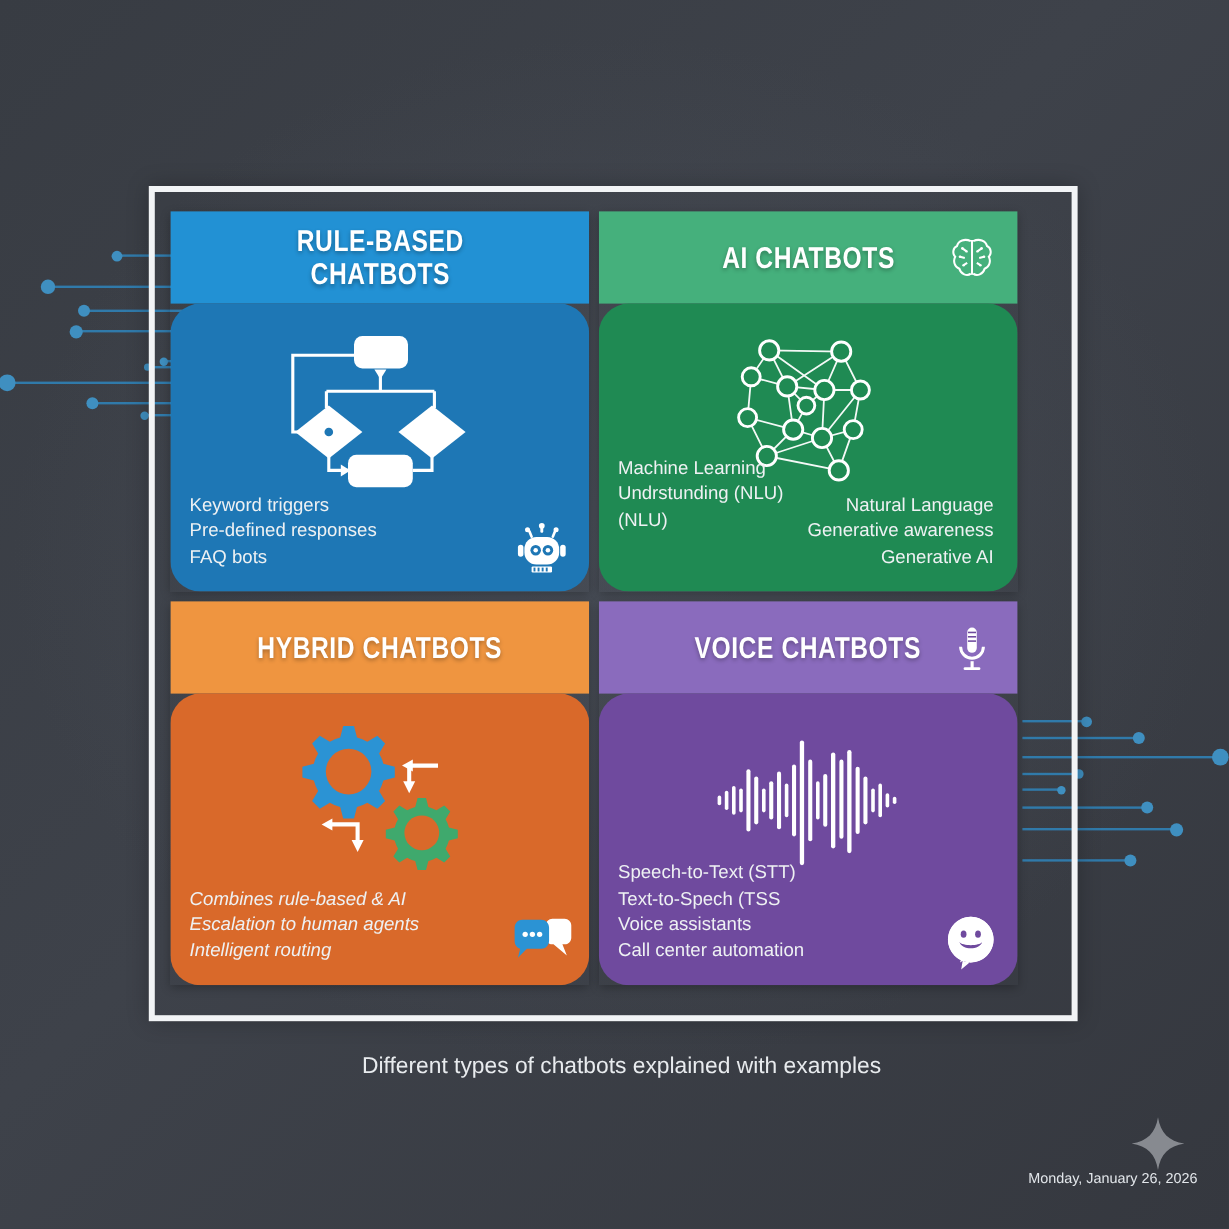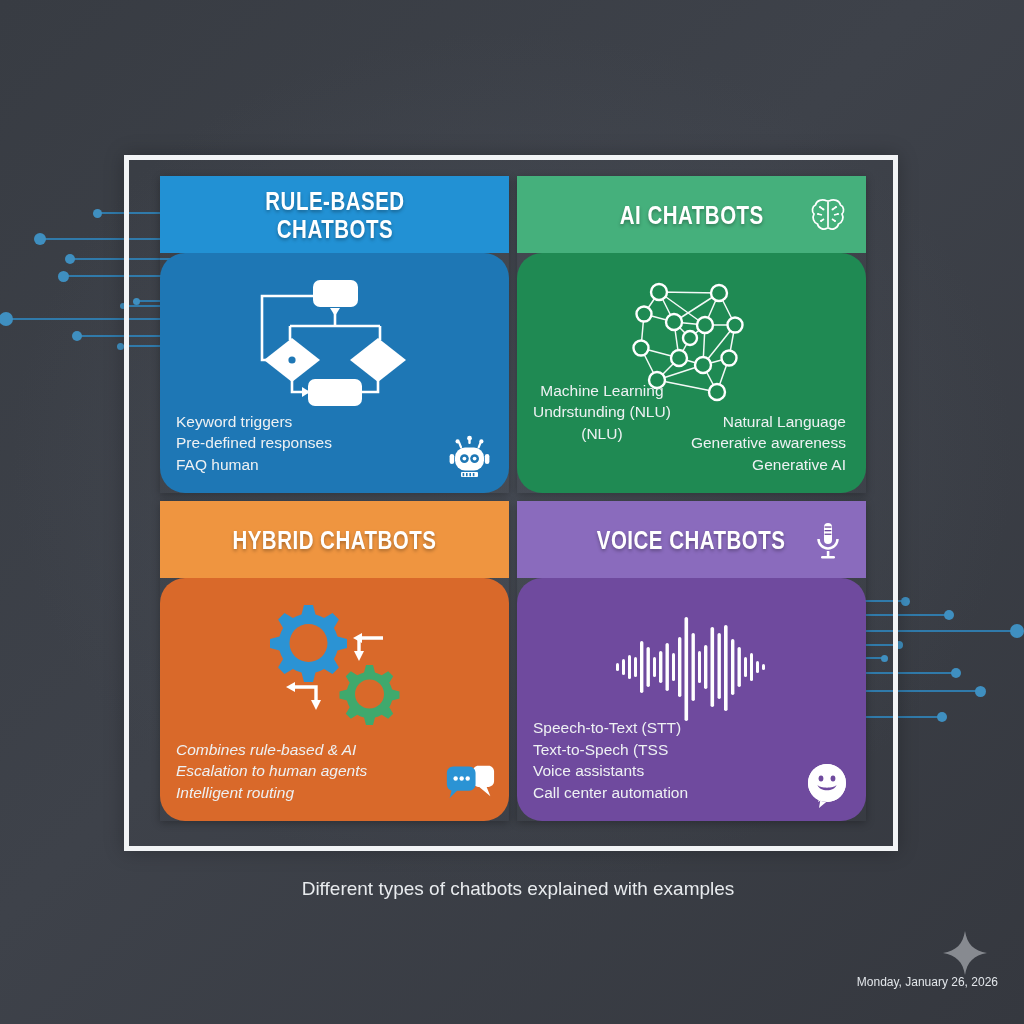--- a/index.html
+++ b/index.html
@@ -18,21 +18,21 @@
   .circuit{position:absolute;pointer-events:none;}
   .trace{position:absolute;height:2px;background:#2f7db0;opacity:.95;}
   .node{position:absolute;border-radius:50%;background:#3f8fc0;}
 
   #frame{
     position:absolute;left:124px;top:155px;width:774px;height:696px;
     border:5px solid #f2f4f6;box-sizing:border-box;
     box-shadow:0 0 18px rgba(0,0,0,0.25);
   }
   #grid{
-    position:absolute;left:160px;top:176px;width:614px;height:654px;
+    position:absolute;left:142px;top:176px;width:614px;height:654px;
     display:grid;grid-template-columns:349px 349px;grid-template-rows:317px 320px;
     gap:8px 8px;
   }
   .panel{position:relative;overflow:hidden;display:flex;flex-direction:column;
          box-shadow:0 2px 8px rgba(0,0,0,.28);}
   .phead{height:77px;flex:none;display:flex;align-items:center;justify-content:center;
          position:relative;padding:0 14px;box-sizing:border-box;}
   .ptitle{
     color:#fff;font-weight:bold;font-size:25px;letter-spacing:.6px;
     text-align:center;line-height:1.12;
@@ -42,21 +42,21 @@
   }
   .ptitle.two-line{font-size:25px;}
   .phead-icon{position:absolute;right:16px;top:50%;transform:translateY(-50%);
               width:44px;height:44px;display:flex;align-items:center;justify-content:center;}
   .pbody{flex:1;position:relative;border-radius:25px;}
   .art{position:absolute;left:0;right:0;top:14px;height:150px;
        display:flex;align-items:center;justify-content:center;}
   .bullets{position:absolute;left:16px;right:16px;bottom:18px;
            color:#eef1f3;font-size:15.5px;line-height:21.5px;}
   .bullets.two-col{display:flex;justify-content:space-between;}
-  .bullets .colL{text-align:center;}
+  .bullets .colL{text-align:left;}
   .bullets .colR{text-align:right;padding-right:4px;margin-top:31px;}
   .bullets div{white-space:nowrap;}
   .corner-icon{position:absolute;right:14px;bottom:10px;width:50px;height:50px;
                display:flex;align-items:center;justify-content:center;}
 
   #caption{
     position:absolute;left:12px;right:0;top:878px;text-align:center;
     color:#e8ebee;font-size:19px;
   }
   #datestamp{
@@ -134,21 +134,21 @@
             <rect x="58" y="107" width="54" height="27" rx="7"></rect>
             <polygon points="85,44 80,36 90,36"></polygon>
             <polygon points="60,120 52,115 52,125"></polygon>
           </g>
           <circle cx="42" cy="88" r="3.6" fill="#1e77b5"></circle>
         </svg>
       </div>
       <div class="bullets">
         <div>Keyword triggers</div>
         <div>Pre-defined responses</div>
-        <div>FAQ human</div>
+        <div>FAQ bots</div>
       </div>
       <div class="corner-icon">
         <svg width="46" height="46" viewBox="0 0 46 46">
           <g fill="#ffffff">
             <rect x="21.3" y="4" width="2.4" height="5" rx="1"></rect>
             <circle cx="22.5" cy="3.2" r="2.4"></circle>
             <rect x="12" y="6.5" width="2.2" height="7" rx="1" transform="rotate(-22 13 10)"></rect>
             <circle cx="10.6" cy="6.4" r="2.1"></circle>
             <rect x="31.5" y="6.5" width="2.2" height="7" rx="1" transform="rotate(22 32.6 10)"></rect>
             <circle cx="34.4" cy="6.4" r="2.1"></circle>

